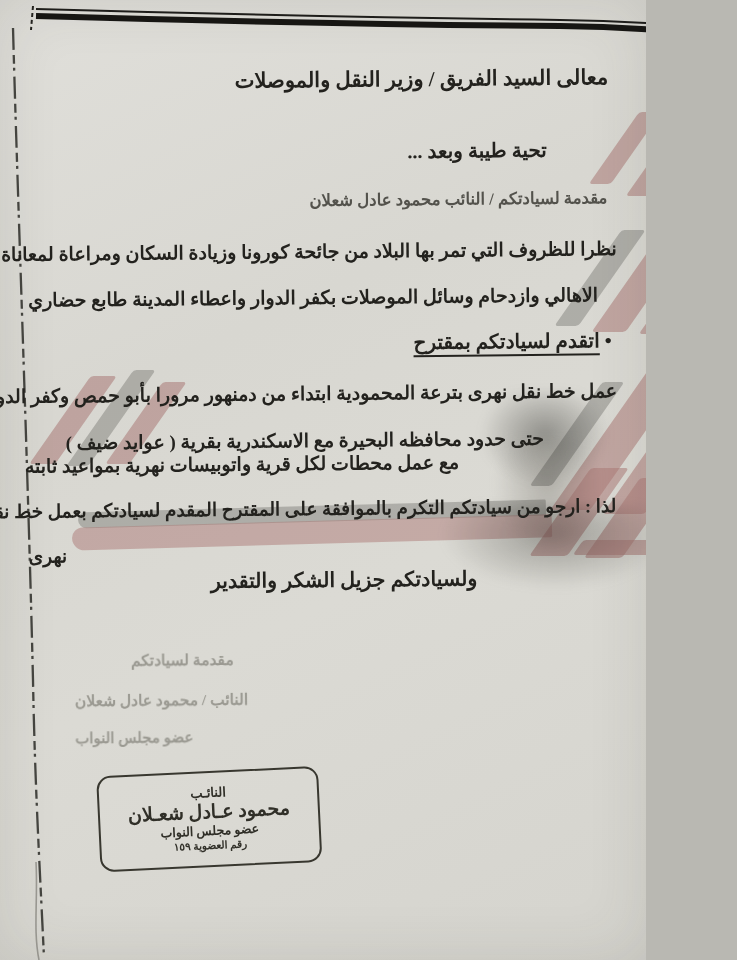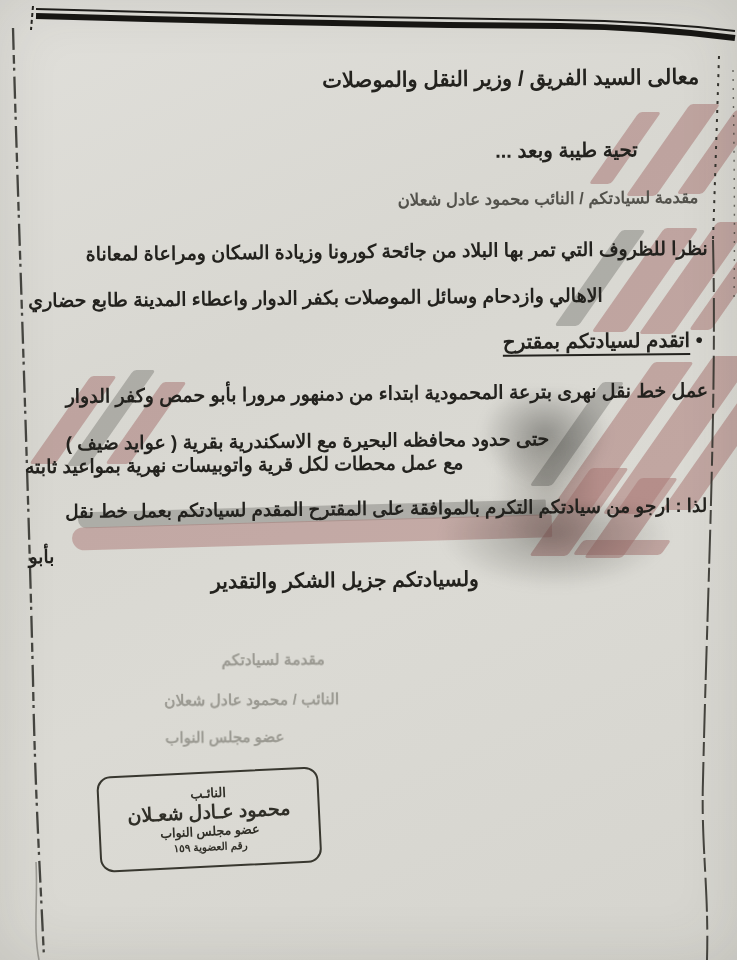--- a/index.html
+++ b/index.html
@@ -1,19 +1,19 @@
 <!DOCTYPE html>
 <html lang="ar"><head>
 <meta charset="utf-8">
 <style>
   html,body{margin:0;padding:0;background:#b9b8b2;}
   .scan{
-    position:relative;width:737px;height:960px;overflow:hidden;
+    position:relative;width:646px;height:960px;overflow:hidden;
     background:linear-gradient(155deg,#e0dfda 0%,#d8d7d1 35%,#dbdad4 60%,#d5d4ce 100%);
-    font-family:Liberation Sans, sans-serif;
+    font-family:Liberation Serif, serif;
     box-shadow:inset 0 0 60px rgba(60,60,50,.12);
   }
   .content{position:absolute;inset:0;transform:rotate(-0.55deg);color:#23221e;}
   .ln{position:absolute;direction:rtl;white-space:nowrap;}
   .b{font-weight:700;}
   .heading{top:68px;right:34px;font-size:21px;}
   .greeting{top:140px;right:96px;font-size:20px;}
   .presented{top:191px;right:36px;font-size:16.5px;font-weight:600;color:#53524c;}
   .intro1{top:240px;right:27px;font-size:19px;}
   .intro2{top:286px;left:30px;font-size:19px;}
@@ -108,21 +108,21 @@
       <span>•</span>
       <span class="ul">اتقدم لسيادتكم بمقترح</span>
     </div>
 
     <div class="ln body1 b">عمل خط نقل نهرى بترعة المحمودية ابتداء من دمنهور مرورا بأبو حمص وكفر الدوار</div>
     <div class="ln body2 b">حتى حدود محافظه البحيرة مع الاسكندرية بقرية ( عوايد ضيف )</div>
 
     <div class="ln stations b">مع عمل محطات لكل قرية واتوبيسات نهرية بمواعيد ثابته</div>
 
     <div class="ln request1 b">لذا : ارجو من سيادتكم التكرم بالموافقة على المقترح المقدم لسيادتكم بعمل خط نقل</div>
-    <div class="ln request2 b">بأبو</div>
+    <div class="ln request2 b">نهرى</div>
 
     <div class="ln thanks b">ولسيادتكم جزيل الشكر والتقدير</div>
 
     <div class="ln sig1 faded">مقدمة لسيادتكم</div>
     <div class="ln sig2 faded">النائب / محمود عادل شعلان</div>
     <div class="ln sig3 faded">عضو مجلس النواب</div>
 
     <div class="stamp">
       <div class="s1">النائـب</div>
       <div class="s2">محمود عـادل شعـلان</div>

